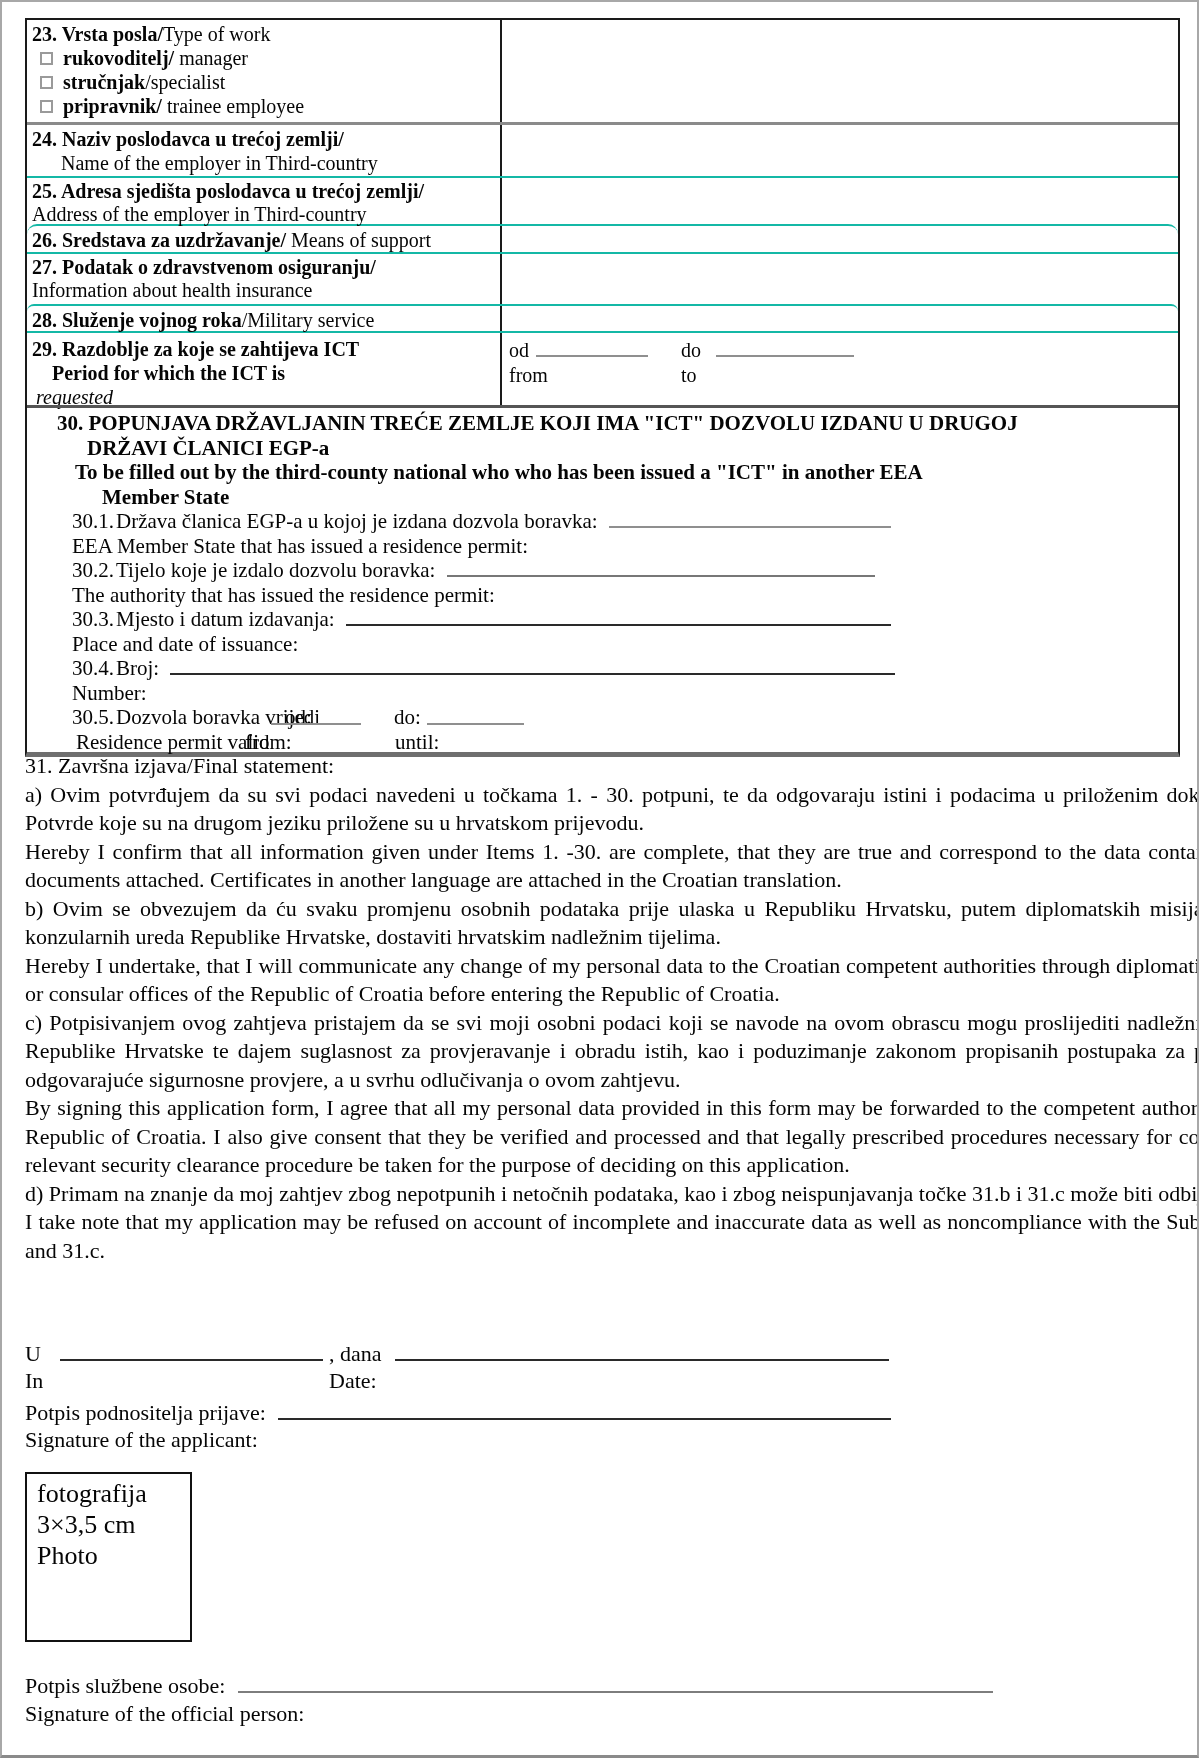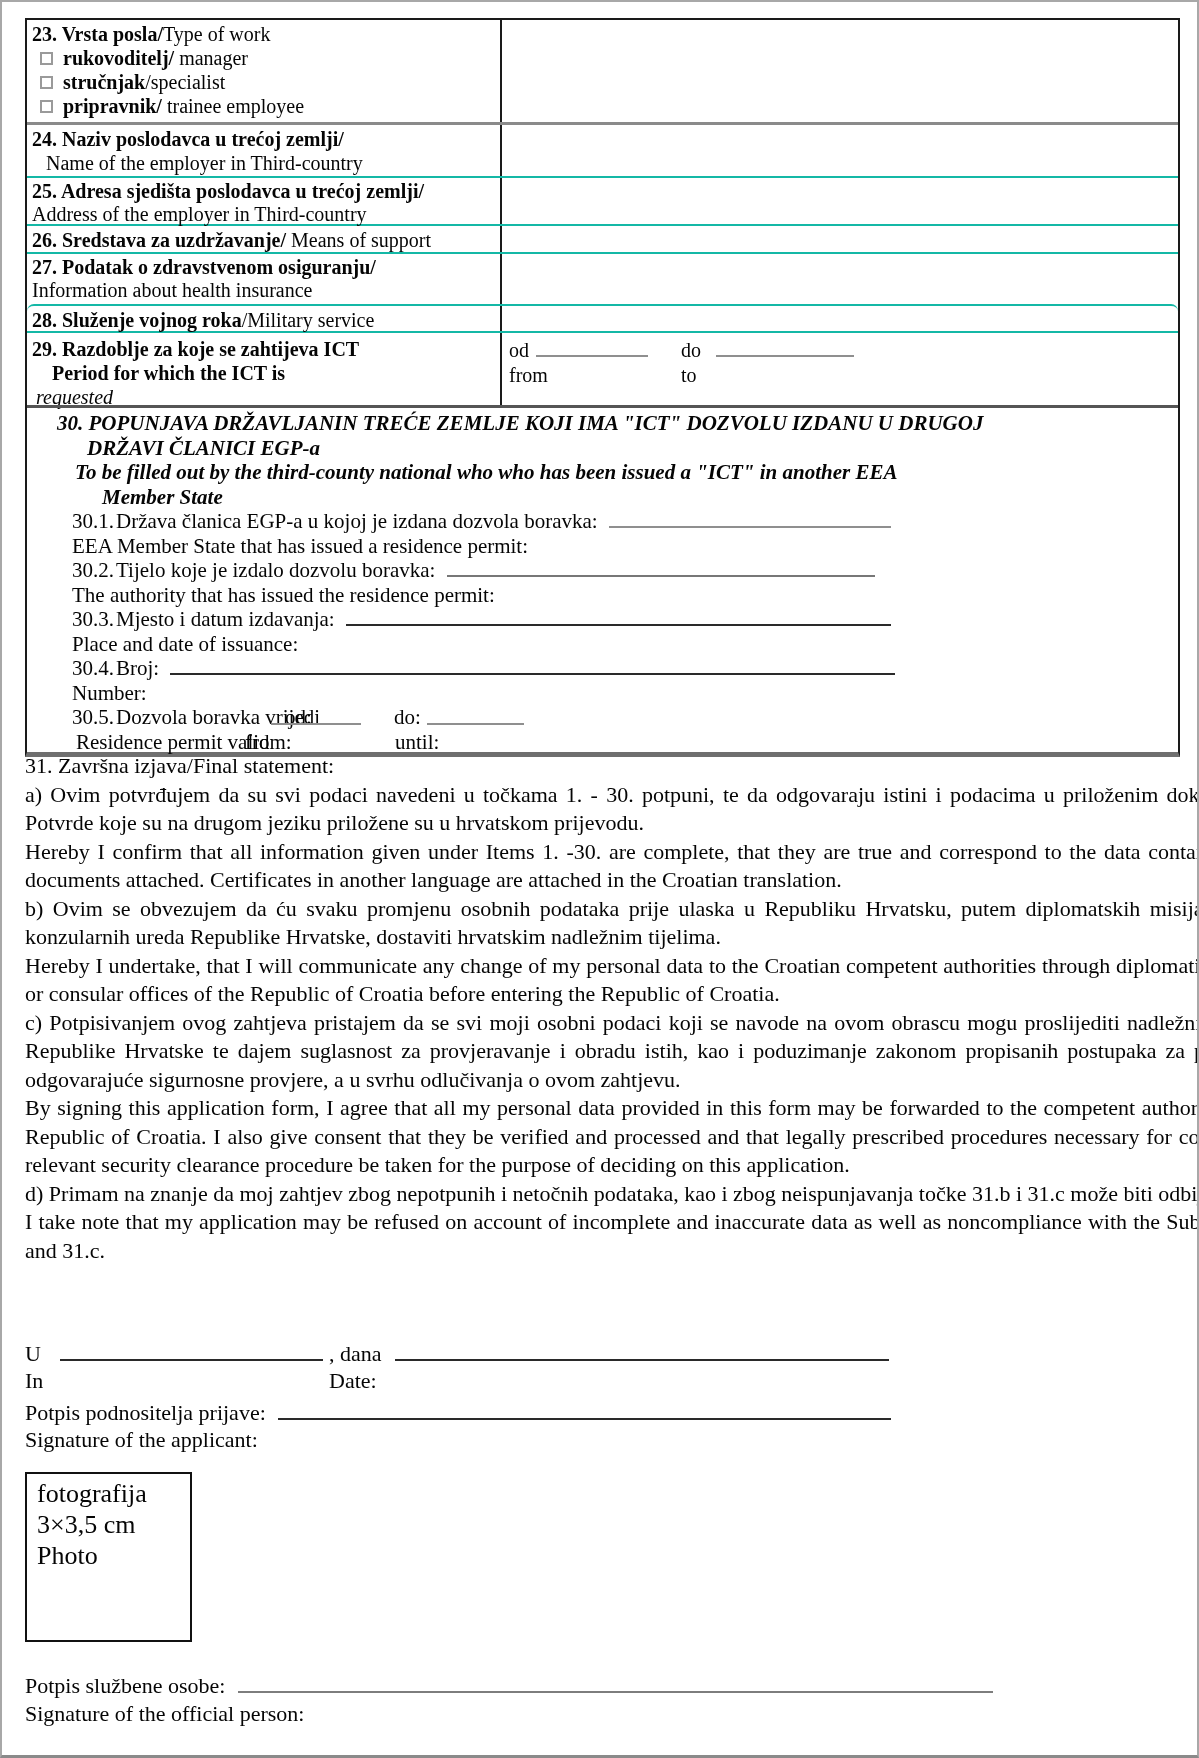--- a/index.html
+++ b/index.html
@@ -38,21 +38,21 @@
   }
   .ind{display:block;}
   
   .fl{display:inline-block;height:15px;border-bottom:2px solid #2a2a2a;vertical-align:baseline;}
   .fl.g{border-bottom-color:#8f8f8f;}
   
   .s30{
     box-sizing:border-box;height:347px;border-top:3px solid #555;
     padding:3px 5px 0 5px;font-size:21px;line-height:24.5px;position:relative;
   }
-  .s30 .hline{font-weight:bold;font-style:italic;}
+  .s30 .hline{font-weight:bold;}
   .s30 .itemline{position:relative;}
   .s30 .num{display:inline-block;min-width:44px;margin-left:40px;}
   .s30 .enline{margin-left:40px;}
   
   .stmt{
     position:absolute;left:23px;top:750px;width:1268px;
     font-size:22px;line-height:28.5px;
   }
   .stmt p{margin:0;text-align:justify;}
   .stmt .title{text-align:left;}
@@ -91,34 +91,34 @@
           <span class="cbx"></span>
           <span><span class="b">pripravnik/</span><span> trainee employee</span></span>
         </div>
       </div>
       <div class="cell-r"></div>
     </div>
 
     <div class="trow graysep" style="height:54px;">
       <div class="cell-l">
         <div class="b">24. Naziv poslodavca u trećoj zemlji/</div>
-        <div class="ind" style="margin-left:14px;">Name of the employer in Third-country</div>
+        <div class="ind" style="margin-left:29px;">Name of the employer in Third-country</div>
       </div>
       <div class="cell-r"></div>
     </div>
 
     <div class="trow" style="height:48px;">
       <div class="cell-l" style="line-height:23px;">
         <div class="b">25. Adresa sjedišta poslodavca u trećoj zemlji/</div>
         <div>Address of the employer in Third-country</div>
       </div>
       <div class="cell-r"></div>
     </div>
 
-    <div class="trow" style="height:28px;">
+    <div class="trow" style="height:28px;border-radius:10px;">
       <div class="cell-l">
         <div><span class="b">26. Sredstava za uzdržavanje/</span><span> Means of support</span></div>
       </div>
       <div class="cell-r"></div>
     </div>
 
     <div class="trow" style="height:52px;">
       <div class="cell-l" style="line-height:23px;">
         <div class="b">27. Podatak o zdravstvenom osiguranju/</div>
         <div>Information about health insurance</div>

